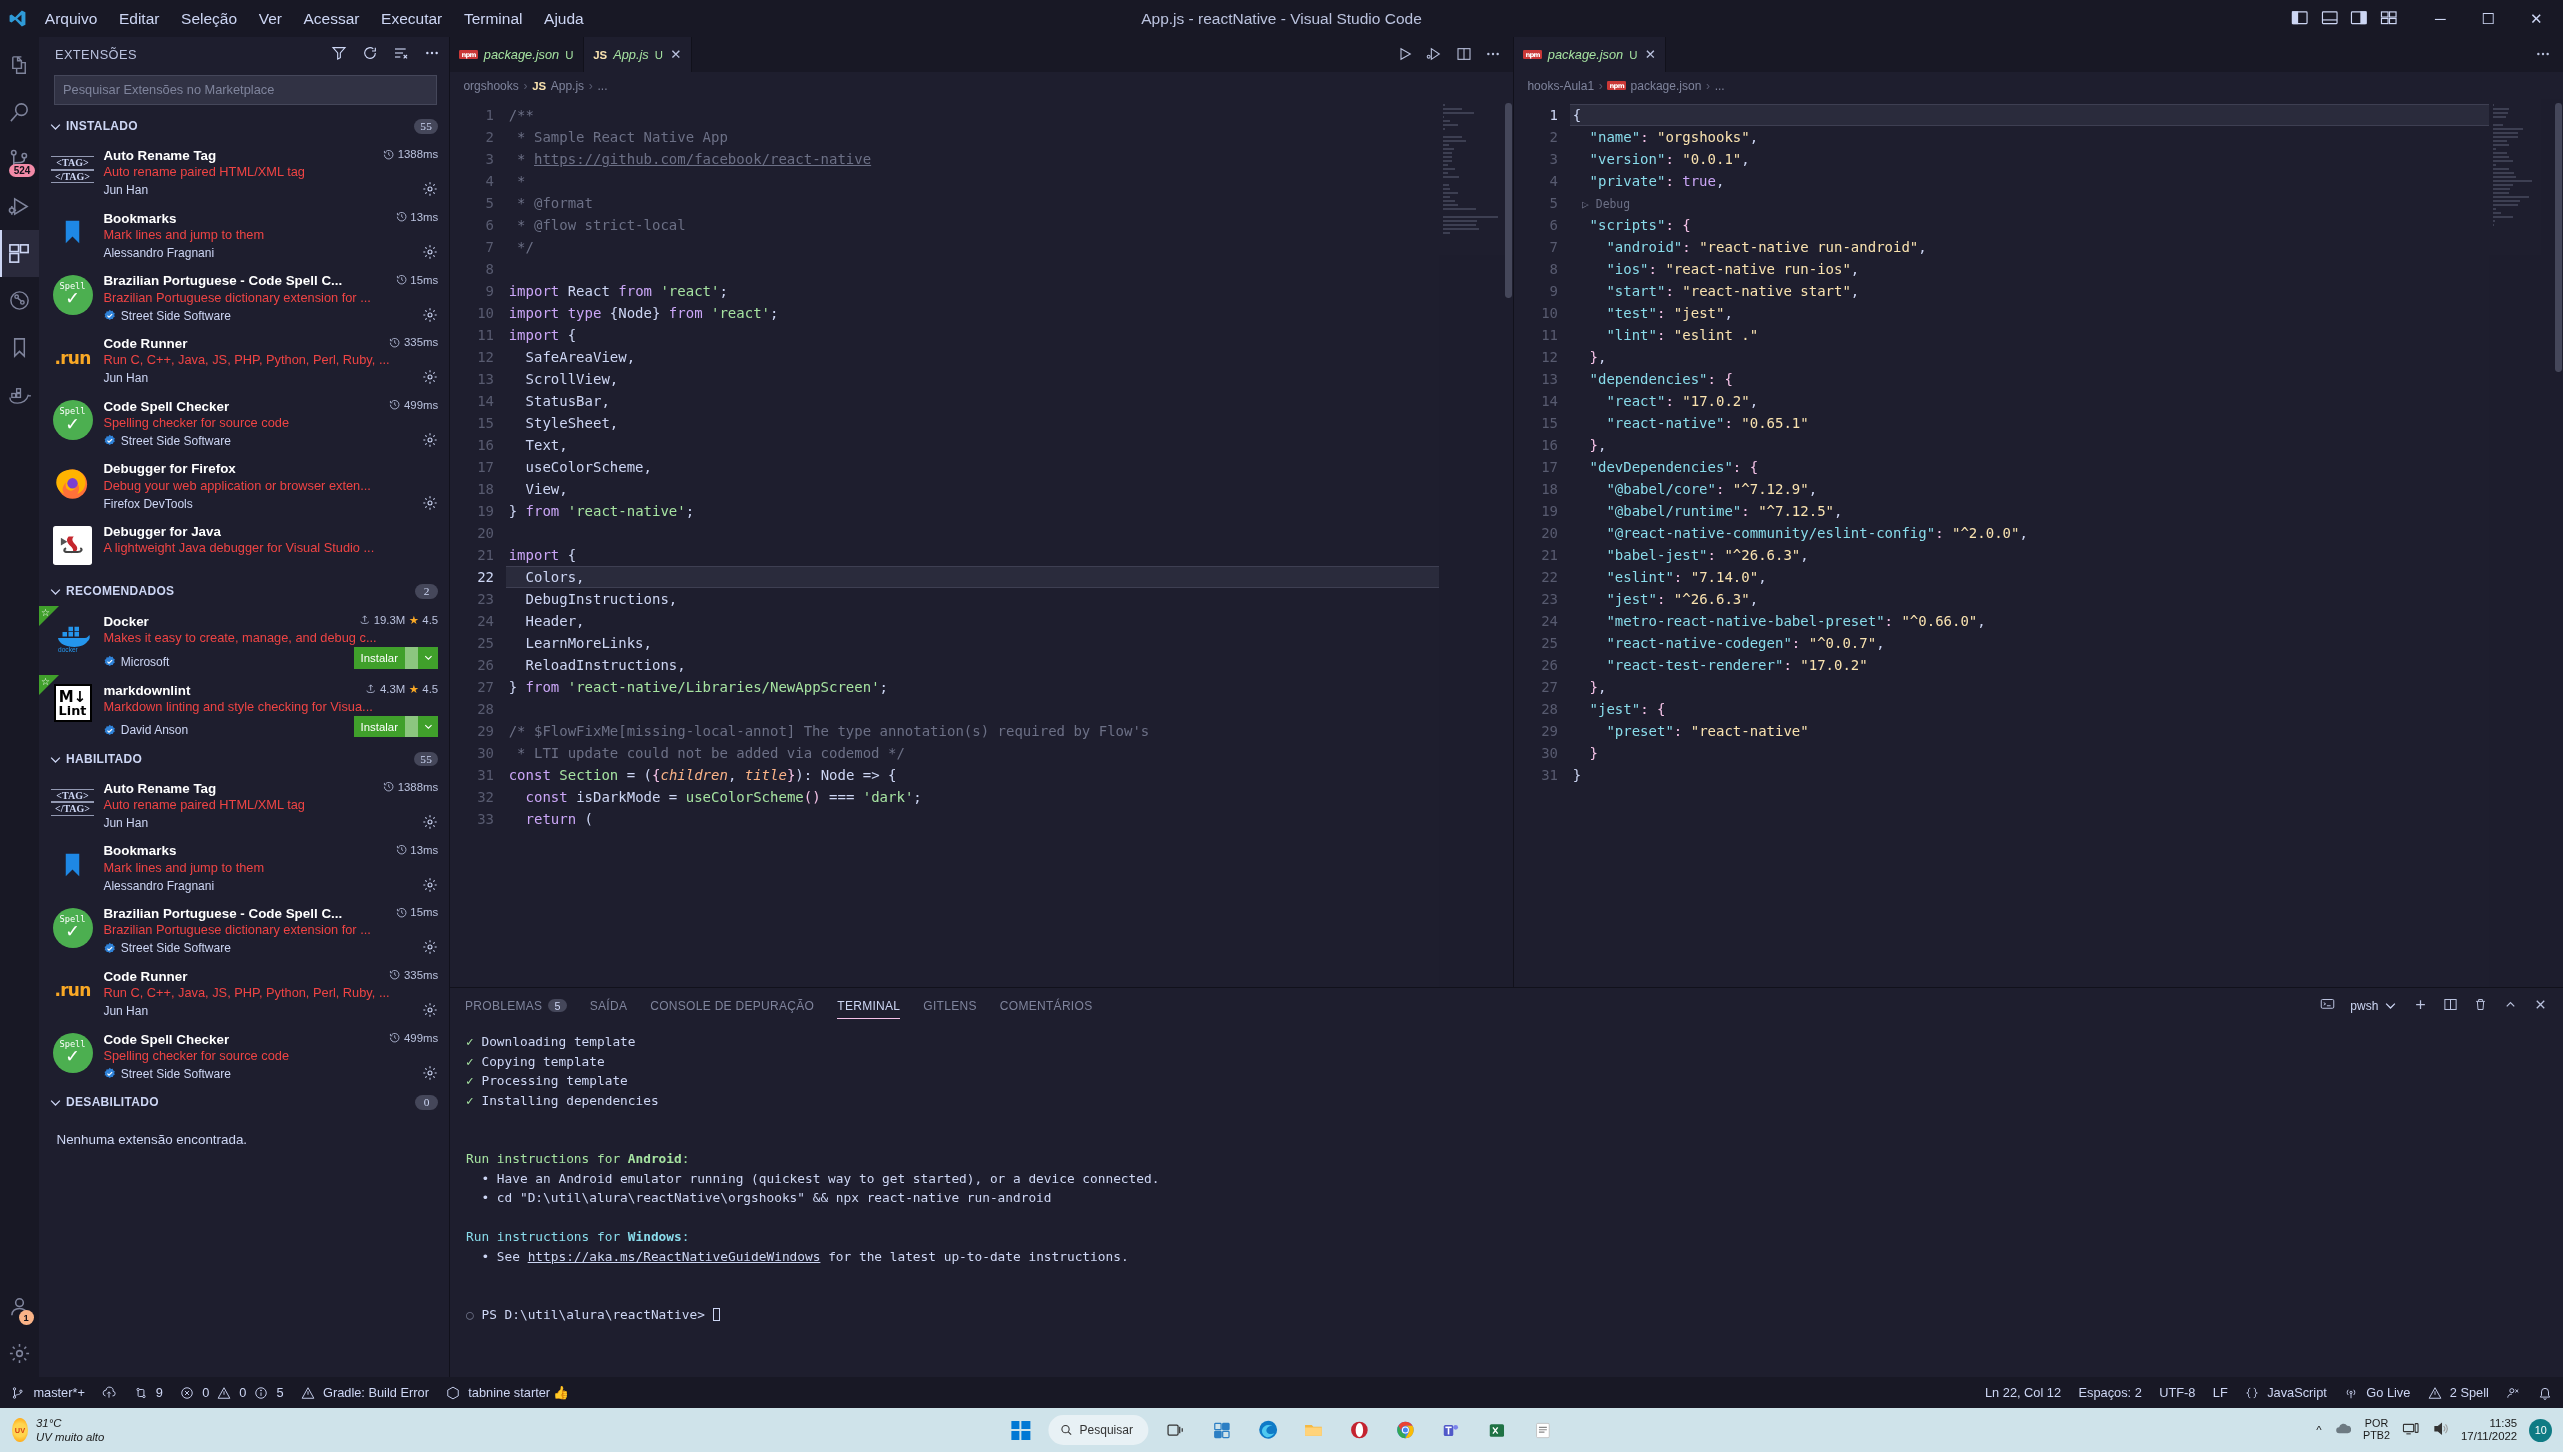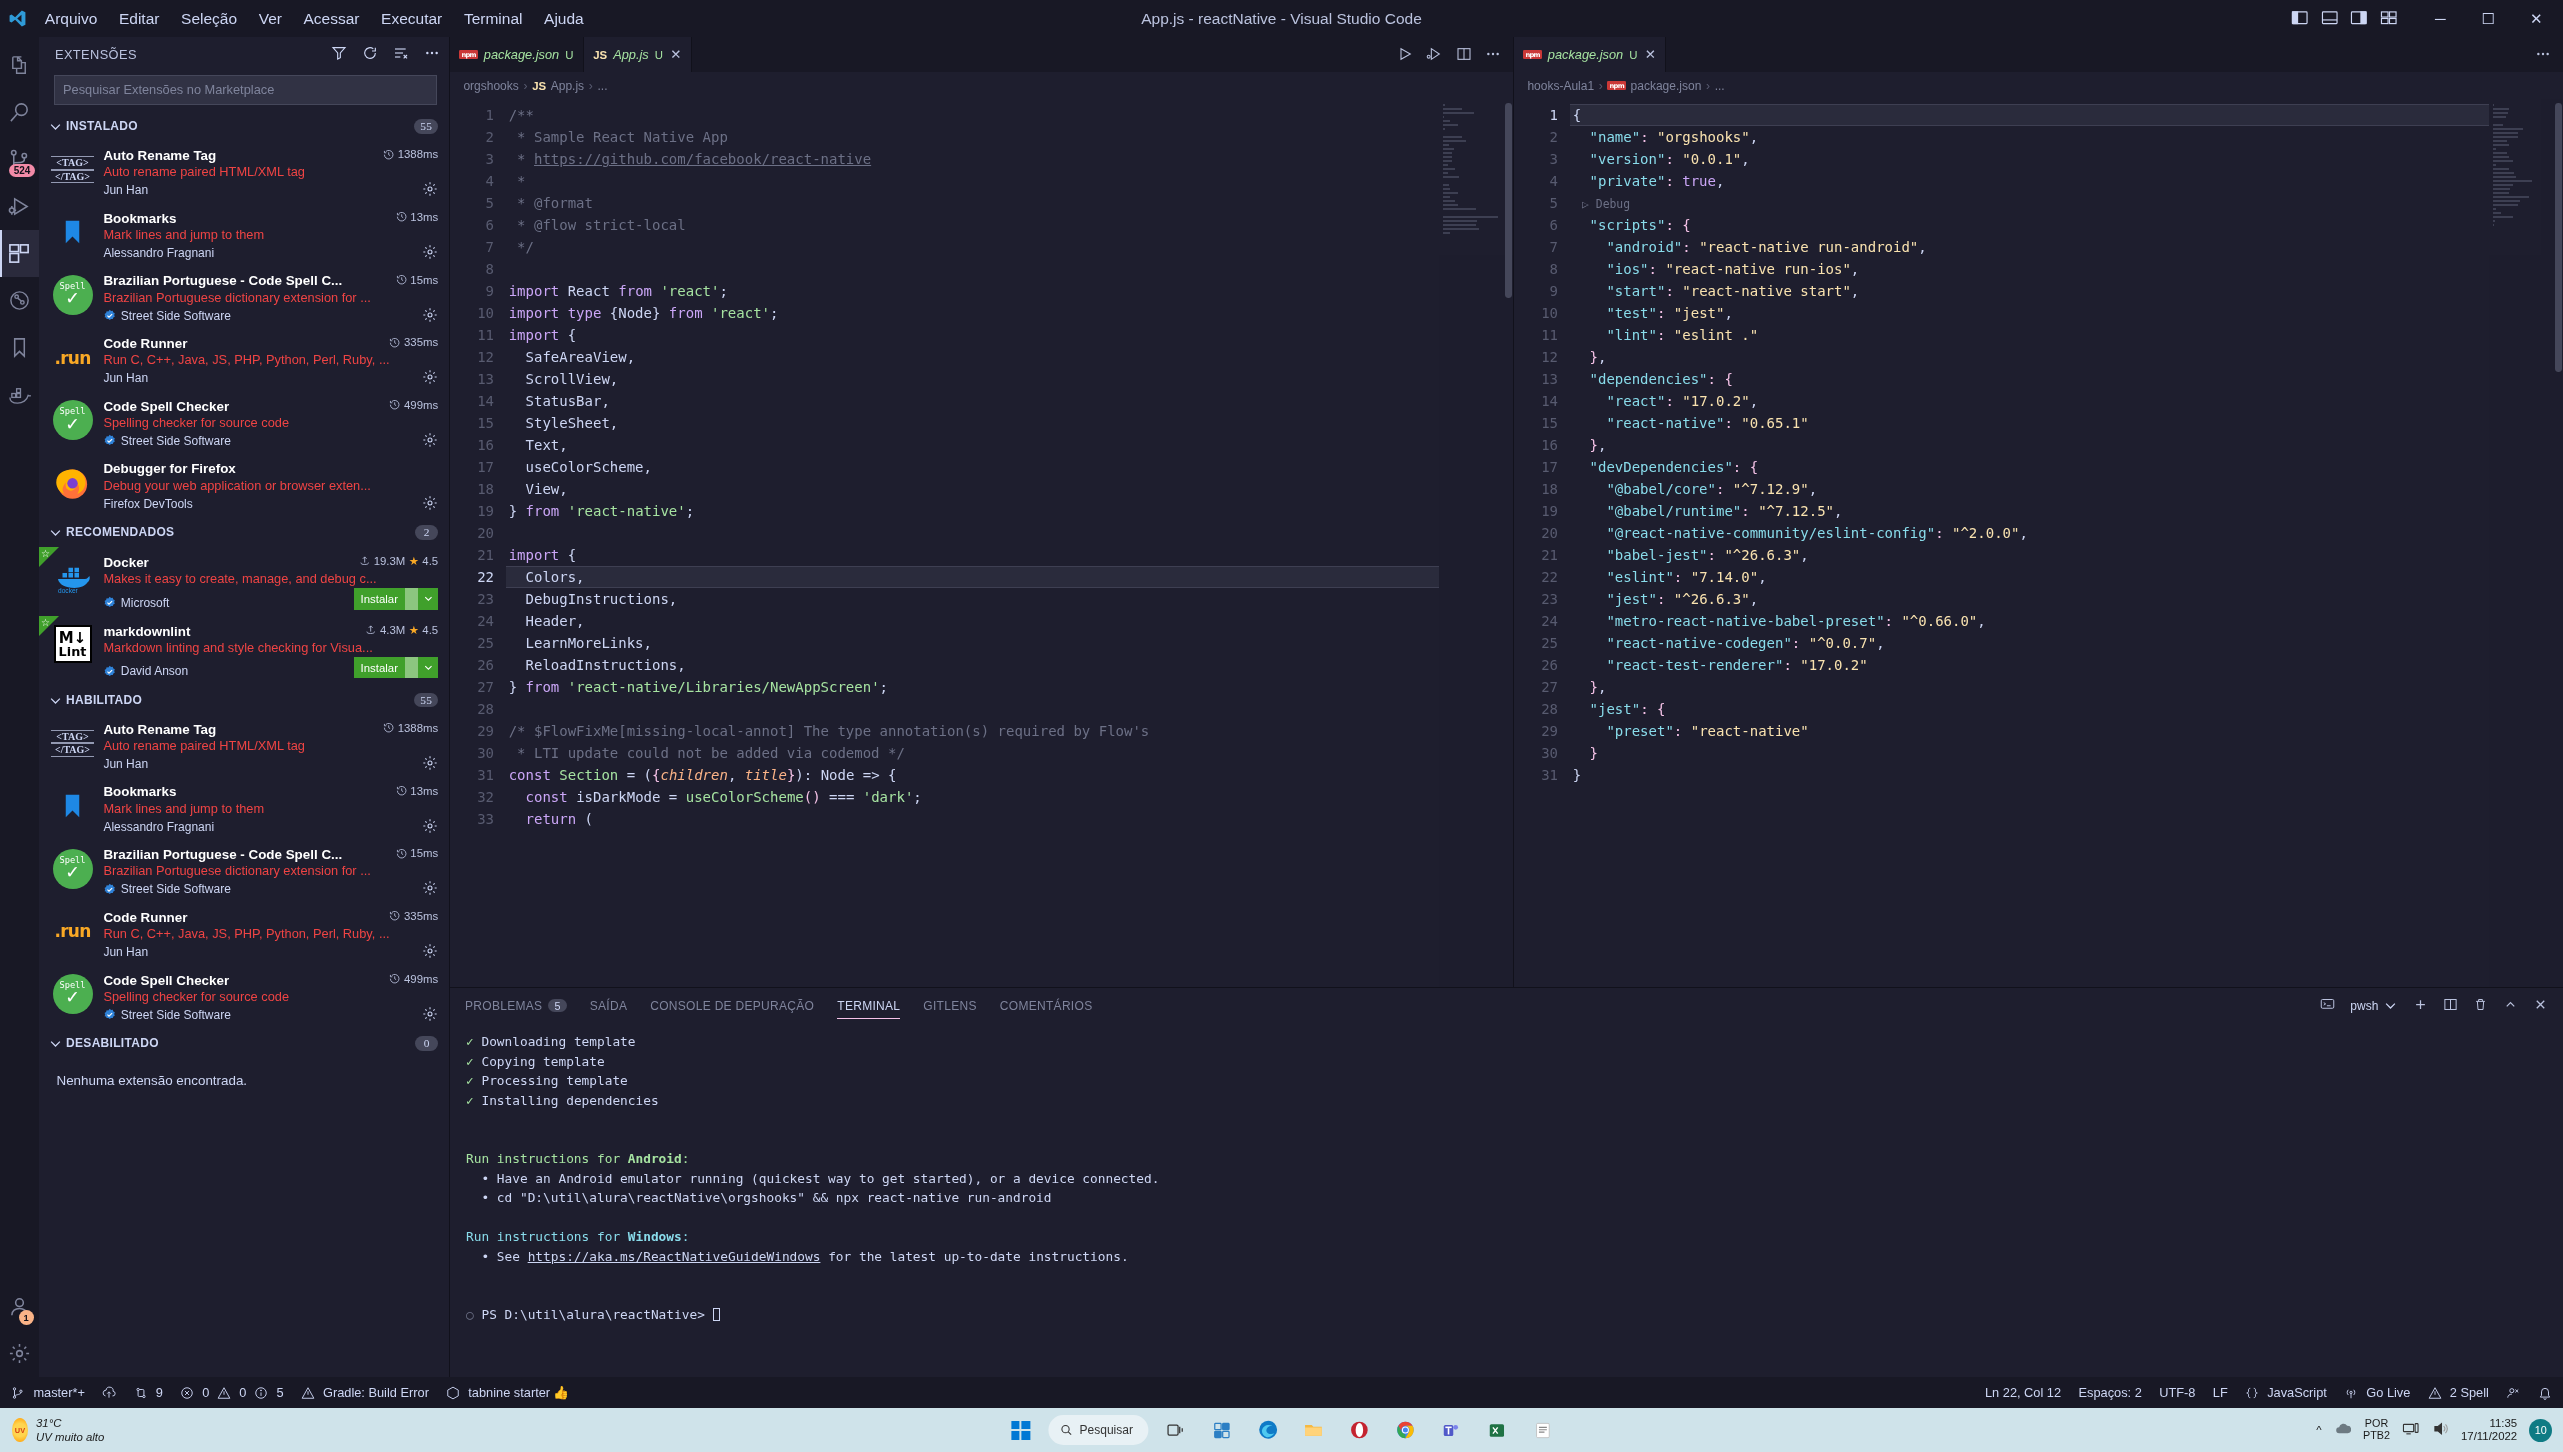--- a/index.html
+++ b/index.html
@@ -589,20 +589,40 @@
             <div class="ext-line1">
               <span class="ext-name">Debugger for Firefox</span>
             </div>
             <div class="ext-desc">Debug your web application or browser exten...</div>
             <div class="ext-line3">
               <span class="ext-pub">Firefox DevTools</span>
               <span class="gear"><svg viewBox="0 0 24 24" fill="none" stroke="currentColor" stroke-width="1.6">
                   <circle cx="12" cy="12" r="3"></circle>
                   <path d="M12 2v3M12 19v3M2 12h3M19 12h3M5 5l2 2M17 17l2 2M19 5l-2 2M7 17l-2 2"></path>
                 </svg></span>
+            </div>
+          </div>
+        </div>
+        <div class="ext-row">
+          <div class="ext-icon">
+            <div class="icon-java">
+              <svg viewBox="0 0 24 24" width="31" height="31">
+                <path d="M3 6l5 3-5 3z" fill="#555"></path>
+                <path d="M9 5c-3 3 0 6 2 8s2 4 0 5c5-1 6-4 3-7-2-2-3-4-1-6z" fill="#c5272e"></path>
+                <path d="M7 14c-2 1-2 3 1 3h8c3 0 4-2 2-3" fill="none" stroke="#444" stroke-width="1.6"></path>
+              </svg>
+            </div>
+          </div>
+          <div class="ext-body">
+            <div class="ext-line1">
+              <span class="ext-name">Debugger for Java</span>
+            </div>
+            <div class="ext-desc">A lightweight Java debugger for Visual Studio ...</div>
+            <div class="ext-line3">
+              <span class="ext-pub"></span>
             </div>
           </div>
         </div>
         <div class="group-header">
           <span class="chev"><svg viewBox="0 0 24 24" fill="none" stroke="#cdd6f4" stroke-width="2">
               <path d="M5 9l7 7 7-7"></path>
             </svg></span>
           <span>RECOMENDADOS</span>
           <span class="group-count">2</span>
         </div>

